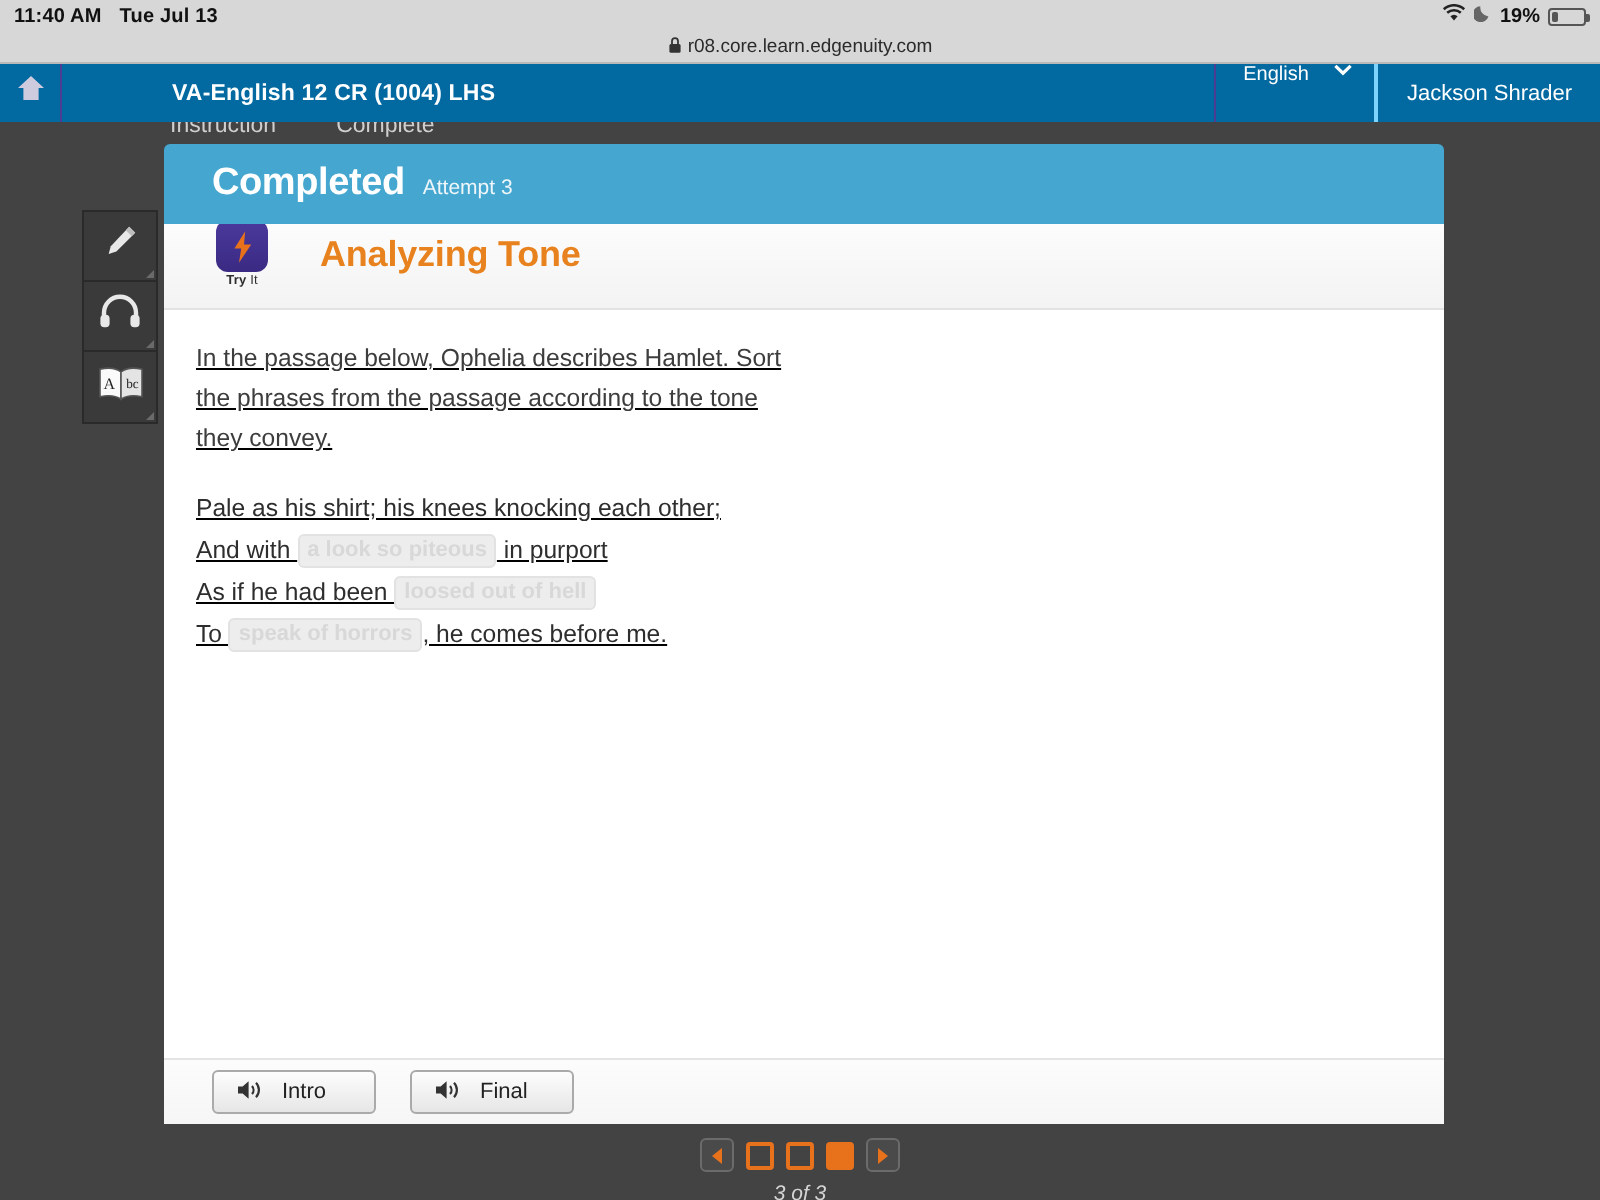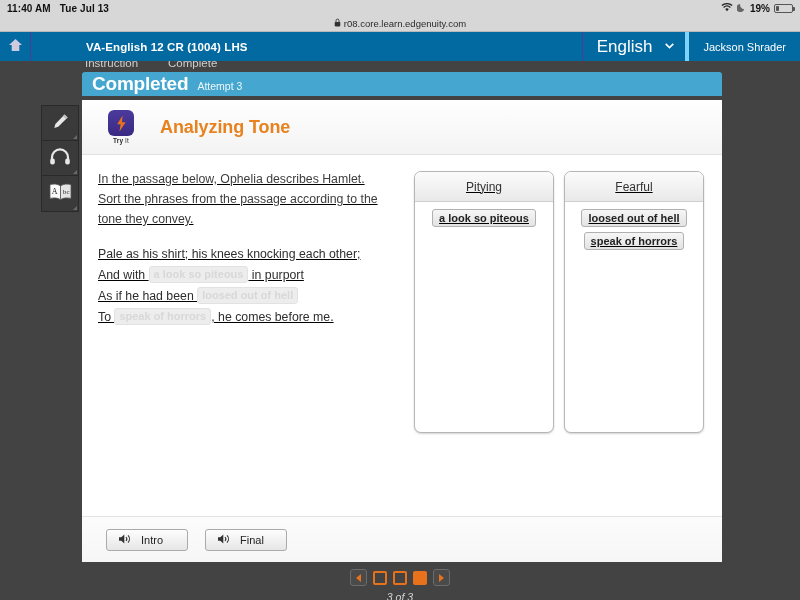--- a/index.html
+++ b/index.html
@@ -91,25 +91,25 @@
     font-weight: bold;
     letter-spacing: .1px;
   }
   .hdr-right {
     margin-left: auto;
     display: flex;
     align-items: stretch;
     height: 29px;
   }
   .lang-sel {
-    display: flex; align-items: center; gap: 13px;
+    display: flex; gap: 13px;
     padding: 0 11px 0 14px;
     border-left: 1px solid #4d3d92;
-    border-right: 4px solid #7dd3fc;
-    font-size: 17px;
+    border-right: 2px solid #7dd3fc;
+    font-size: 10px;
     cursor: pointer;
   }
   .user-name {
     display: flex; align-items: center;
     padding: 0 14px;
     font-size: 11px;
     font-weight: normal;
     cursor: pointer;
   }
   .chev { font-size: 8px; line-height: 1; }
@@ -131,26 +131,26 @@
     font-size: 11.5px;
     color: #cfcfcf;
     z-index: 1;
   }
   .tabs-strip .tab { padding: 0 3px; cursor: pointer; }
 
   
   .completed-banner {
     position: absolute;
     top: 11px; left: 82px;
-    width: 640px; height: 24px;
+    width: 640px; height: 40px;
     background: #45a7d0;
     border-radius: 3px 3px 0 0;
     display: flex;
     align-items: center;
-    padding-left: 10px;
+    padding-left: 24px;
     gap: 9px;
     z-index: 4;
   }
   .completed-banner .lbl {
     font-size: 19px;
     font-weight: bold;
     color: #fff;
     letter-spacing: -.2px;
   }
   .completed-banner .attempt {
@@ -298,21 +298,21 @@
     font-size: 11px;
     font-weight: bold;
     color: #222;
     padding: 2px 6px;
     white-space: nowrap;
     cursor: pointer;
   }
 
   
   .card-footer {
-    height: 46px;
+    height: 33px;
     border-top: 1px solid #e4e4e4;
     background: linear-gradient(#fcfcfc, #f6f6f6);
     display: flex;
     align-items: center;
     padding-left: 24px;
     gap: 17px;
   }
   .audio-btn {
     display: flex; align-items: center; gap: 9px;
     min-width: 82px;
@@ -488,35 +488,20 @@
           </div>
           <div class="line">
             <span>As if he had been </span><span class="ghost">loosed out of hell</span><span></span>
           </div>
           <div class="line">
             <span>To </span><span class="ghost">speak of horrors</span><span>, he comes before me.</span>
           </div>
         </div>
       </div>
 
-      <div class="zones">
-        <div class="zone">
-          <div class="zone-head">Pitying</div>
-          <div class="zone-body">
-            <span class="chip">a look so piteous</span>
-          </div>
-        </div>
-        <div class="zone">
-          <div class="zone-head">Fearful</div>
-          <div class="zone-body">
-            <span class="chip">loosed out of hell</span>
-            <span class="chip">speak of horrors</span>
-          </div>
-        </div>
-      </div>
 
     </div>
 
     <div class="card-footer">
       <div class="audio-btn">
         <span>
           <svg width="14" height="12" viewBox="0 0 14 12">
             <path d="M1 4.3 H3.3 L6.3 1.6 V10.4 L3.3 7.7 H1 Z" fill="#333"></path>
             <path d="M8 4 A3 3 0 0 1 8 8" stroke="#333" stroke-width="1.1" fill="none"></path>
             <path d="M10 2.4 A5.2 5.2 0 0 1 10 9.6" stroke="#333" stroke-width="1.1" fill="none"></path>

